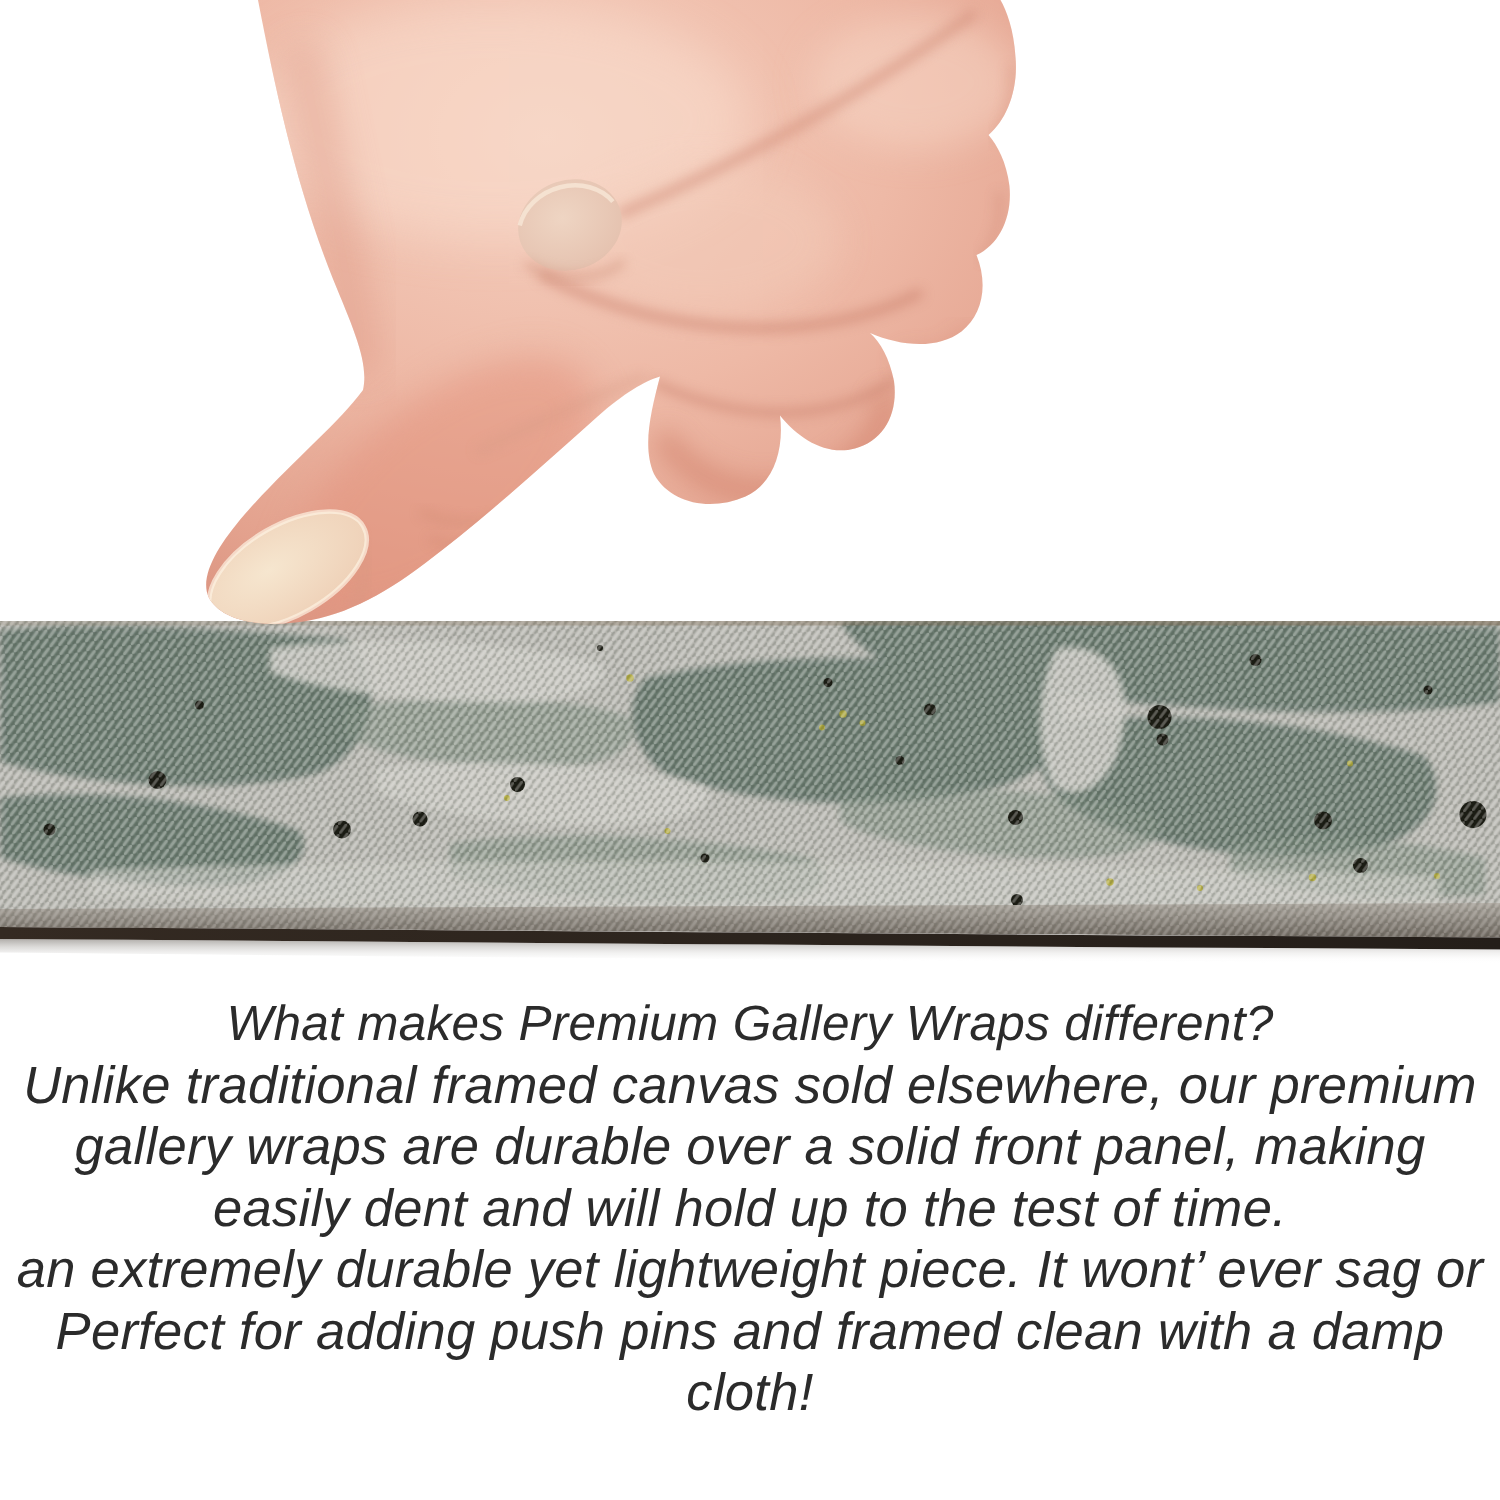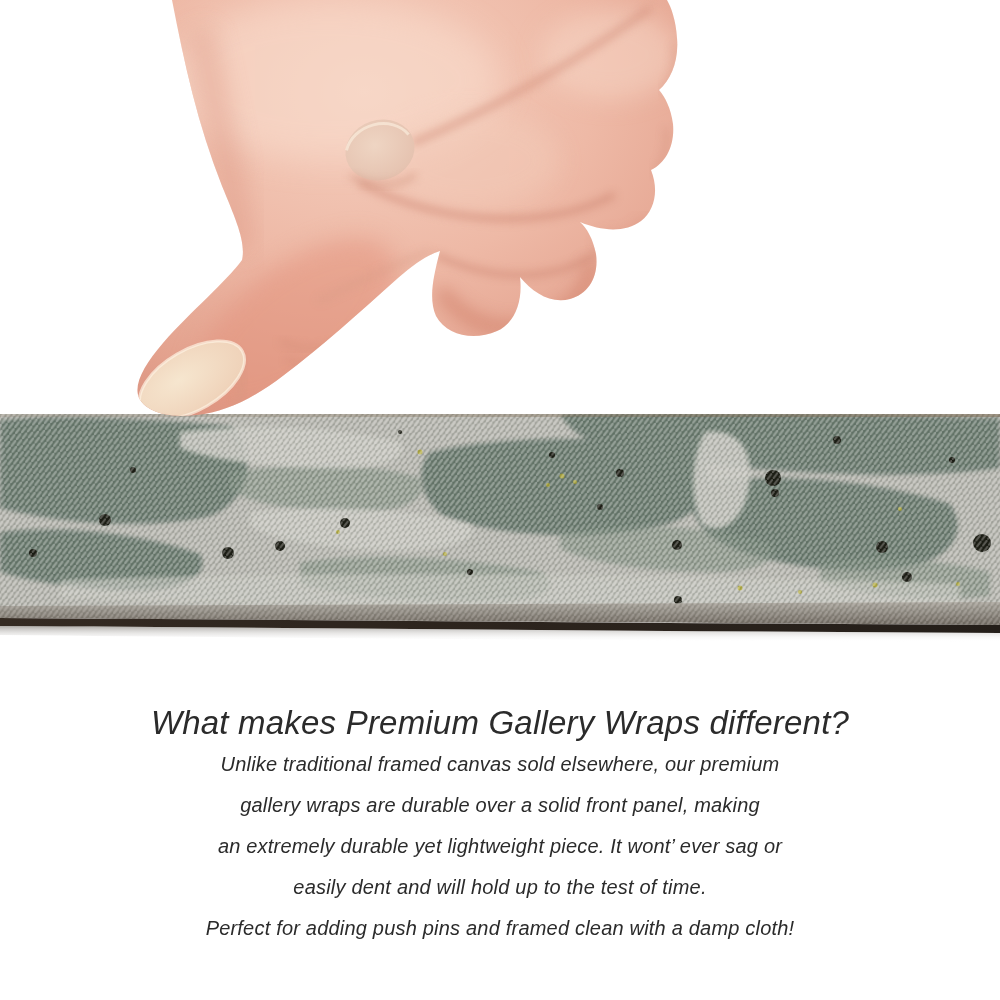--- a/index.html
+++ b/index.html
@@ -4,28 +4,28 @@
 <style>
   html,body{margin:0;padding:0;background:#fff;}
   .stage{
     position:relative;width:1000px;height:1000px;background:#ffffff;
     overflow:hidden;font-family:"Liberation Sans",sans-serif;
   }
   .art{position:absolute;left:0;display:block;}
   #hand-art{top:0;z-index:3;}
   #strip-art{top:412px;z-index:2;}
   .copy{
-    position:absolute;top:701px;left:0;width:1000px;z-index:4;
+    position:absolute;top:660px;left:0;width:1000px;z-index:4;
     text-align:center;color:#2b2b2b;font-style:italic;
   }
   .headline{
     font-size:33px;line-height:43px;font-weight:400;letter-spacing:.2px;margin:0;
   }
   .body-line{
-    font-size:20px;line-height:41px;font-weight:400;letter-spacing:.2px;
+    font-size:35px;line-height:41px;font-weight:400;letter-spacing:.2px;
   }
 </style>
 </head>
 <body>
 
 <div class="stage">
 
   <svg id="hand-art" class="art" width="1000" height="420" viewBox="0 0 1000 420" aria-hidden="true">
     <defs>
       <radialGradient id="gSkin" cx="0.42" cy="0.22" r="0.95">
@@ -208,18 +208,18 @@
     <path d="M0,194 L1000,190 L1000,213 L0,206 Z" fill="url(#gFold)"></path>
     <path d="M0,194 L1000,190 L1000,213 L0,206 Z" fill="url(#weave)" opacity="0.6"></path>
     <path d="M0,206 C300,208 650,211 1000,213 L1000,221 C650,219 300,216 0,214 Z" fill="url(#gEdge)"></path>
     <path d="M0,214 C300,216 650,219 1000,221 L1000,230 C650,229 300,226 0,223 Z" fill="url(#gShadowV)"></path>
   </svg>
 
   <div class="copy">
     <h1 class="headline">What makes Premium Gallery Wraps different?</h1>
     <div class="body-line">Unlike traditional framed canvas sold elsewhere, our premium</div>
     <div class="body-line">gallery wraps are durable over a solid front panel, making</div>
+    <div class="body-line">easily dent and will hold up to the test of time.</div>
     <div class="body-line">an extremely durable yet lightweight piece. It wont’ ever sag or</div>
-    <div class="body-line">easily dent and will hold up to the test of time.</div>
     <div class="body-line">Perfect for adding push pins and framed clean with a damp cloth!</div>
   </div>
 
 </div>
 
 </body></html>

